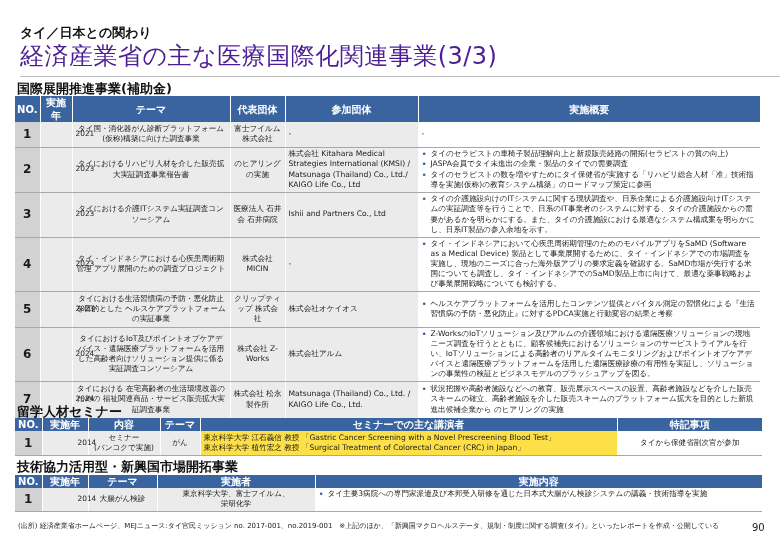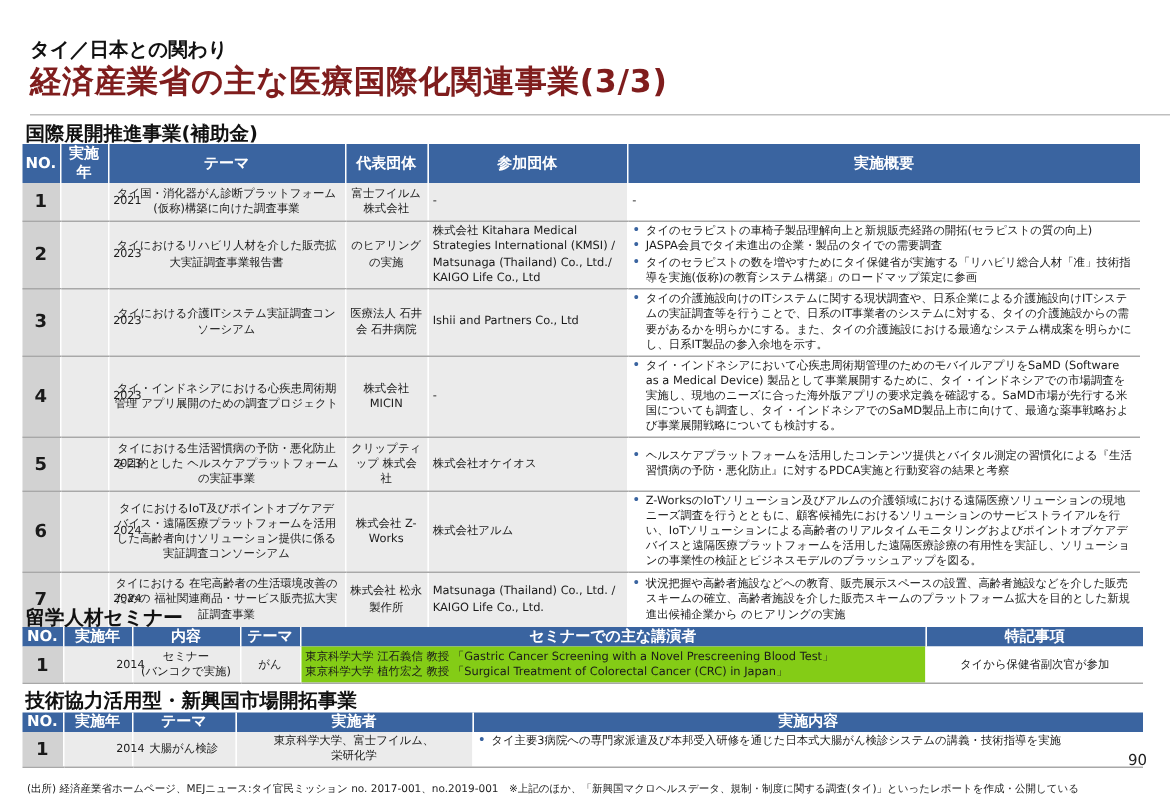--- a/index.html
+++ b/index.html
@@ -1,39 +1,39 @@
 <!DOCTYPE html>
 <html><head>
 <meta charset="utf-8">
 <style>
   * { box-sizing: border-box; margin: 0; padding: 0; }
   html, body { width: 780px; height: 540px; background: #ffffff; overflow: hidden; }
   body { font-family: "DejaVu Sans", "Liberation Sans", sans-serif; color: #1a1a1a; position: relative; }
 
   .subtitle { position: absolute; left: 20px; top: 24px; font-size: 13px; font-weight: bold; color: #111; }
-  .title { position: absolute; left: 20px; top: 40px; font-size: 21px; font-weight: bold; color: #7f1d1d; letter-spacing: 0.5px; }
+  .title { position: absolute; left: 20px; top: 40px; font-size: 24px; font-weight: normal; color: #4c1d95; letter-spacing: 0.5px; }
   .title-rule { position: absolute; left: 20px; top: 76px; width: 760px; height: 1px; background: #bfbfbf; }
 
   .section-title { position: absolute; left: 17px; font-size: 13px; font-weight: bold; color: #111; }
 
   table { position: absolute; border-collapse: collapse; table-layout: fixed; }
   th { background: #3a64a0; color: #fff; font-weight: bold; font-size: 10px; text-align: center; border-right: 1px solid #fff; height: 13px; padding: 0 2px; line-height: 13px; }
   th:last-child { border-right: none; }
   td { font-size: 7.6px; line-height: 10.2px; background: #ebebeb; border-right: 1px solid #fff; border-bottom: 1.5px solid #a8a8a8; vertical-align: middle; padding: 1px 3px; }
   td:last-child { border-right: none; background: #ffffff; }
   td.no { background: #d2d2d2; font-size: 12px; font-weight: bold; text-align: center; padding: 0; }
   td.center { text-align: center; }
   td.year { text-align: center; font-size: 7.4px; padding-left: 35px; }
-  td.white { background: #84cc16; }
+  td.white { background: #fde047; }
   ul { list-style: none; }
   ul li { position: relative; padding-left: 9px; }
   ul li::before { content: "•"; position: absolute; left: 0; top: 0; color: #3a64a0; font-size: 9px; }
 
   .footer { position: absolute; left: 18px; top: 521px; font-size: 7px; color: #222; white-space: nowrap; }
-  .page-no { position: absolute; left: 752px; top: 502px; font-size: 10px; color: #222; }
+  .page-no { position: absolute; left: 752px; top: 522px; font-size: 10px; color: #222; }
 </style>
 </head>
 <body>
 
 <div class="subtitle">タイ／日本との関わり</div>
 <div class="title">経済産業省の主な医療国際化関連事業(3/3)</div>
 <div class="title-rule"></div>
 
 <div class="section-title" style="top:80px;">国際展開推進事業(補助金)</div>
 <table style="left:15px; top:96px; width:745px;">

